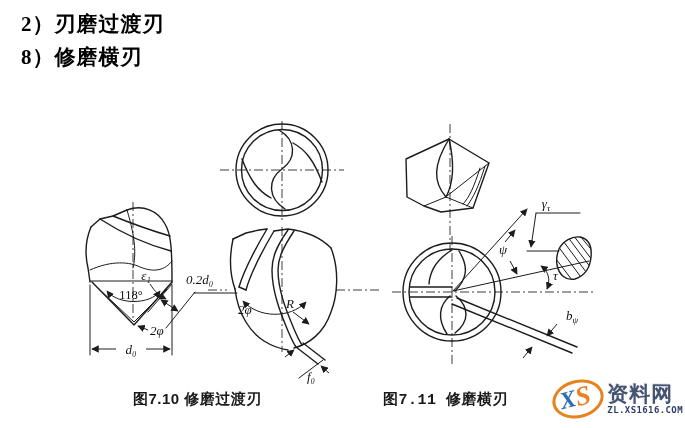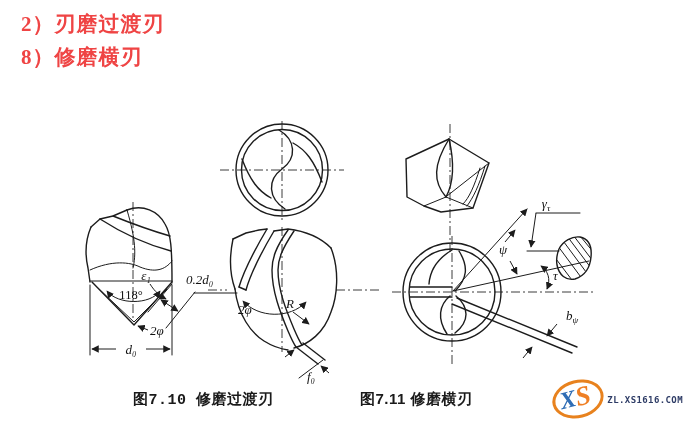--- a/index.html
+++ b/index.html
@@ -4,37 +4,37 @@
 <style>
   html,body{margin:0;padding:0;}
   body{
     width:685px;height:428px;position:relative;overflow:hidden;
     background:#ffffff;
     font-family:"Liberation Sans","DejaVu Sans",sans-serif;
   }
   .headings{
     position:absolute;left:21px;top:8px;
     font-family:"Liberation Serif","DejaVu Serif",serif;
-    font-weight:bold;font-size:21px;line-height:33px;color:#ef4444;
+    font-weight:bold;font-size:21px;line-height:33px;color:#000000;
     letter-spacing:1px;white-space:nowrap;
   }
   .figures-svg{position:absolute;left:0;top:0;}
   .ln{fill:none;stroke:#1c1c1c;stroke-width:1.4;stroke-linecap:round;stroke-linejoin:round;}
   .thin{fill:none;stroke:#1c1c1c;stroke-width:1;stroke-linecap:round;stroke-linejoin:round;}
   .cl{fill:none;stroke:#3c3c3c;stroke-width:1;stroke-dasharray:9 3 2 3;}
   .dim{fill:none;stroke:#1c1c1c;stroke-width:1;}
   text.sym{font-family:"Liberation Serif","DejaVu Serif",serif;font-style:italic;font-size:13px;fill:#111;}
   text.num{font-family:"Liberation Serif","DejaVu Serif",serif;font-style:normal;font-size:12.5px;fill:#111;}
   tspan.sub{font-size:9px;}
   .caption{
     position:absolute;top:390px;font-size:15px;font-weight:bold;color:#1a1a1a;
     letter-spacing:0.5px;white-space:nowrap;
   }
-  .caption-1{left:133px;font-family:Liberation Mono, monospace;}
-  .caption-2{left:360px;}
+  .caption-1{left:133px;}
+  .caption-2{left:383px;font-family:Liberation Mono, monospace;}
   .watermark{
     position:absolute;right:2px;bottom:3px;height:52px;
     display:flex;align-items:center;gap:3px;
   }
   .wm-logo{
     position:relative;width:46px;height:32px;flex:0 0 auto;
     border:3px solid #e8821e;border-radius:50%;
     transform:rotate(-14deg);background:rgba(255,255,255,0.6);
   }
   .wm-x{
@@ -198,15 +198,16 @@
 
 <div class="caption caption-1">图7.10  修磨过渡刃</div>
 <div class="caption caption-2">图7.11  修磨横刃</div>
 
 <div class="watermark">
   <span class="wm-logo">
     <span class="wm-x">X</span>
     <span class="wm-s">S</span>
   </span>
   <span class="wm-text">
+    <span class="wm-name">资料网</span>
     <span class="wm-url">ZL.XS1616.COM</span>
   </span>
 </div>
 
 </body></html>

